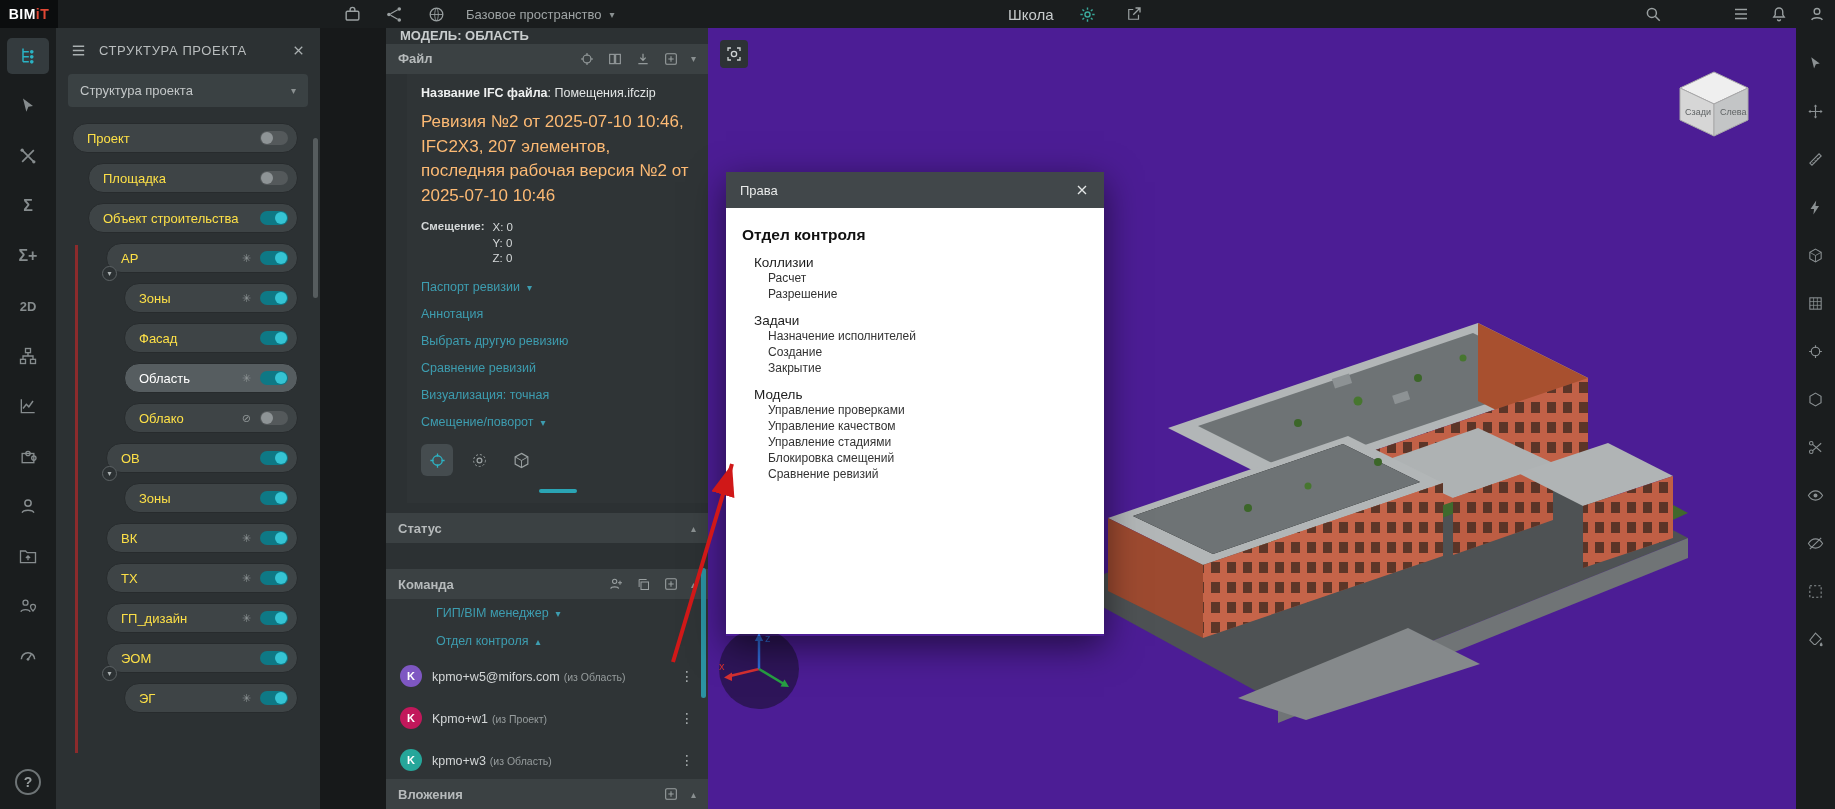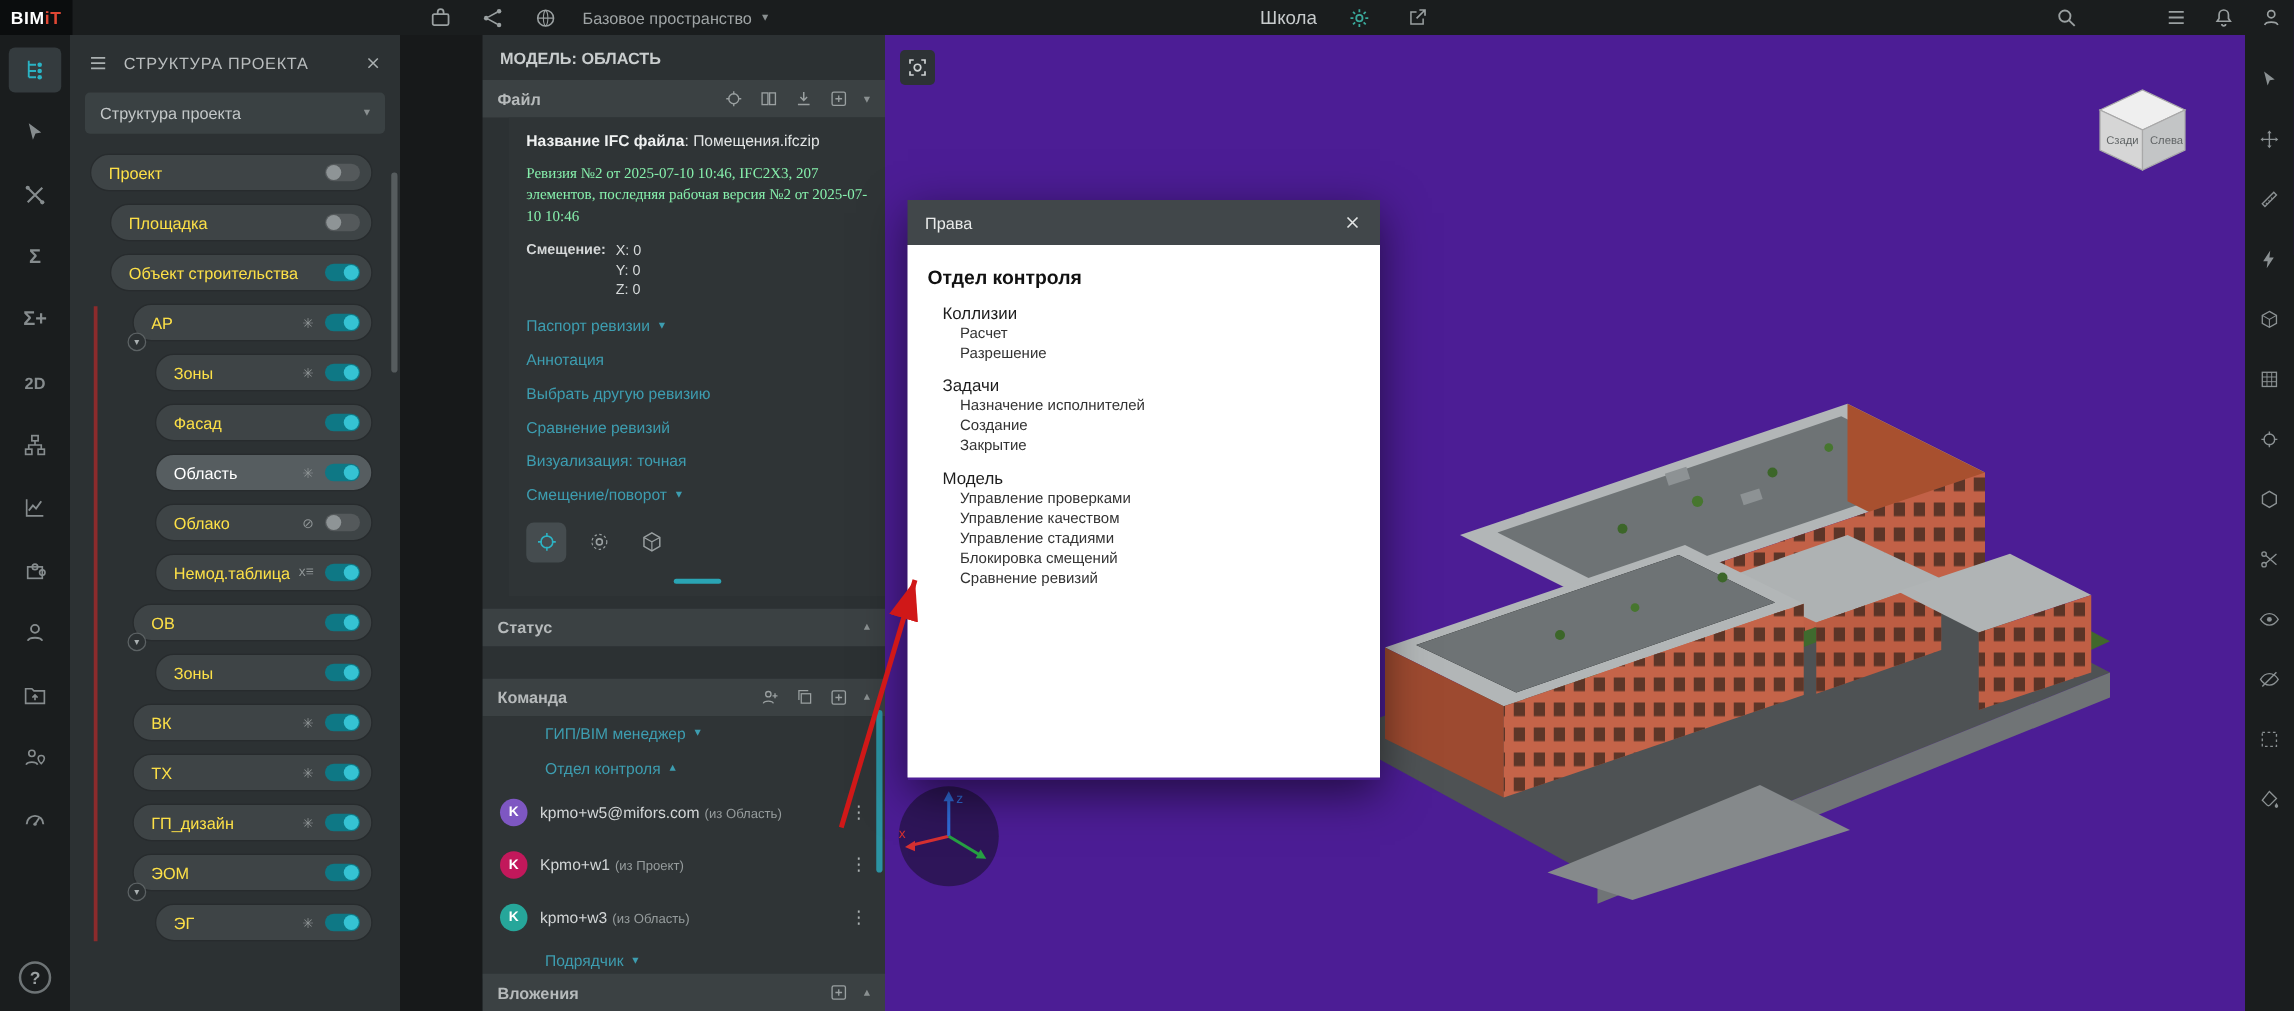--- a/index.html
+++ b/index.html
@@ -62,21 +62,21 @@
   .vscroll { position:absolute; right:2px; width:5px; border-radius:3px; background:#565c5e; }
 
   
   .mp-title { height:36px; display:flex; align-items:center; padding:0 14px; font-weight:bold; font-size:13px; color:#c9cdce; }
   .sec-head { height:30px; background:#3b4143; display:flex; align-items:center; gap:12px; padding:0 12px; flex:none; }
   .sec-head .t { font-weight:bold; font-size:13px; color:#b6babb; flex:1; }
   .sec-head .hi { color:#9aa0a1; display:flex; align-items:center; }
   .file-body { background:#2f3436; padding:12px 14px 10px; flex:none;margin-left:21px; }
   .file-line1 { font-size:12.5px; color:#e2e5e5; }
   .file-line1 b { color:#eef0f0; }
-  .rev-text { margin-top:10px; font-size:12px; line-height:1.45; color:#86efac;font-family:Liberation Serif, serif; }
+  .rev-text { margin-top:10px; font-size:17px; line-height:1.45; color:#fdba74; }
   .offset { margin-top:12px; display:flex; gap:8px; font-size:11.5px; color:#d5d8d9; }
   .offset b { font-size:11.5px; }
   .offset .vals div { line-height:1.35; }
   .mp-link { margin-top:13px; color:#3d9db0; font-size:12.5px; display:flex; align-items:center; gap:7px; width:fit-content; }
   .mp-link .chev { color:#3d9db0; }
   .gizmo-row { margin-top:15px; display:flex; gap:10px; }
   .gizmo-btn { width:32px; height:32px; border-radius:6px; display:flex; align-items:center; justify-content:center; color:#9aa0a1; }
   .gizmo-btn.active { background:#454c4f; color:#2db3c4; }
   .resize-handle { margin:13px auto 0; width:38px; height:4px; border-radius:2px; background:#2aa4b4; }
   .team-body { background:#2f3436; flex:none; }
@@ -88,21 +88,21 @@
   .kebab { margin-left:auto; color:#aab0b1; font-size:14px; }
   .attach-head { position:absolute; left:0; right:0; bottom:0; }
 
   
   .viewport { position:absolute; left:708px; top:28px; right:39px; bottom:0; background:#4c1d95; z-index:5; }
   .capture-btn { position:absolute; left:12px; top:12px; width:28px; height:28px; background:#2d3235; border-radius:4px; display:flex; align-items:center; justify-content:center; color:#ced2d3; }
   .navcube { position:absolute; right:34px; top:38px; }
   .axis-triad { position:absolute; left:8px; top:598px; }
 
   
-  .modal { position:absolute; left:726px; top:160px; width:378px; height:464px; z-index:40; box-shadow:0 10px 34px rgba(0,0,0,.55); }
+  .modal { position:absolute; left:726px; top:172px; width:378px; height:464px; z-index:40; box-shadow:0 10px 34px rgba(0,0,0,.55); }
   .modal-head { height:36px; background:#41474a; display:flex; align-items:center; padding:0 14px; }
   .modal-title { color:#e8eaea; font-size:13px; flex:1; }
   .modal-close { color:#e4e7e7; }
   .modal-body { background:#ffffff; height:426px; padding:18px 16px; color:#222; overflow:hidden; }
   .modal-heading { font-weight:bold; font-size:15.5px; color:#111; }
   .perm-group { margin-top:11px; }
   .perm-label { font-size:13.5px; color:#1d1d1d; padding-left:12px; }
   .perm-item { font-size:12px; color:#333; padding-left:26px; line-height:16px; }
 
   .arrow-overlay { position:absolute; left:0; top:0; z-index:60; pointer-events:none; }
@@ -536,27 +536,20 @@
           <span class="tlabel">Область</span>
         <span class="ticon">✳</span>
         <span class="tgl on"></span>
         </div>
     </div>
     <div class="trow lv3">
       <div class="pill">
           <span class="tlabel">Облако</span>
         <span class="ticon">⊘</span>
         <span class="tgl off"></span>
-        </div>
-    </div>
-    <div class="trow lv3">
-      <div class="pill">
-          <span class="tlabel">Немод.таблица</span>
-        <span class="ticon">x≡</span>
-        <span class="tgl on"></span>
         </div>
     </div>
     <div class="trow lv2">
       <div class="pill">
           <span class="exp">▾</span>
         <span class="tlabel">ОВ</span>
         <span class="tgl on"></span>
         </div>
     </div>
     <div class="trow lv3">

